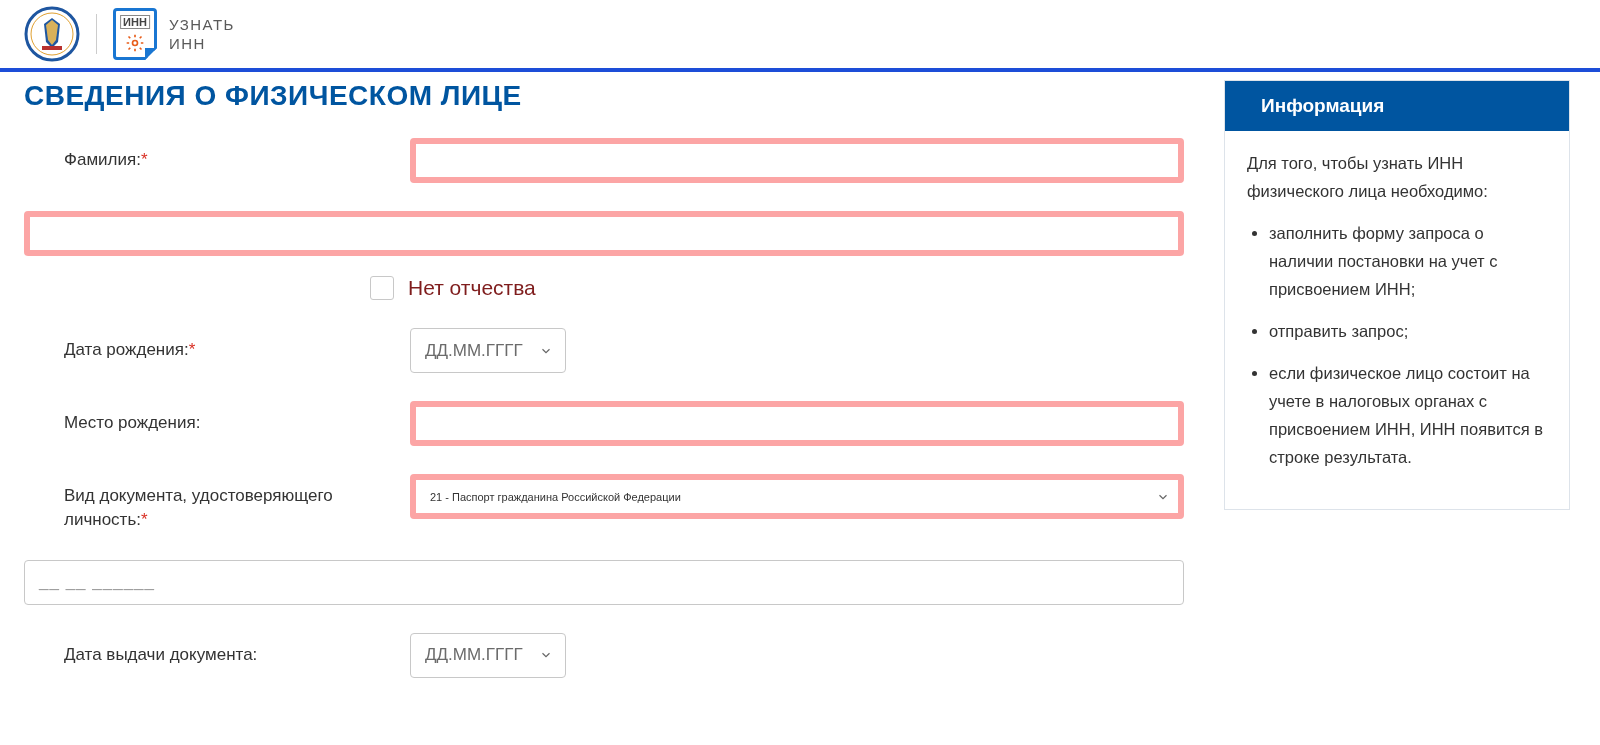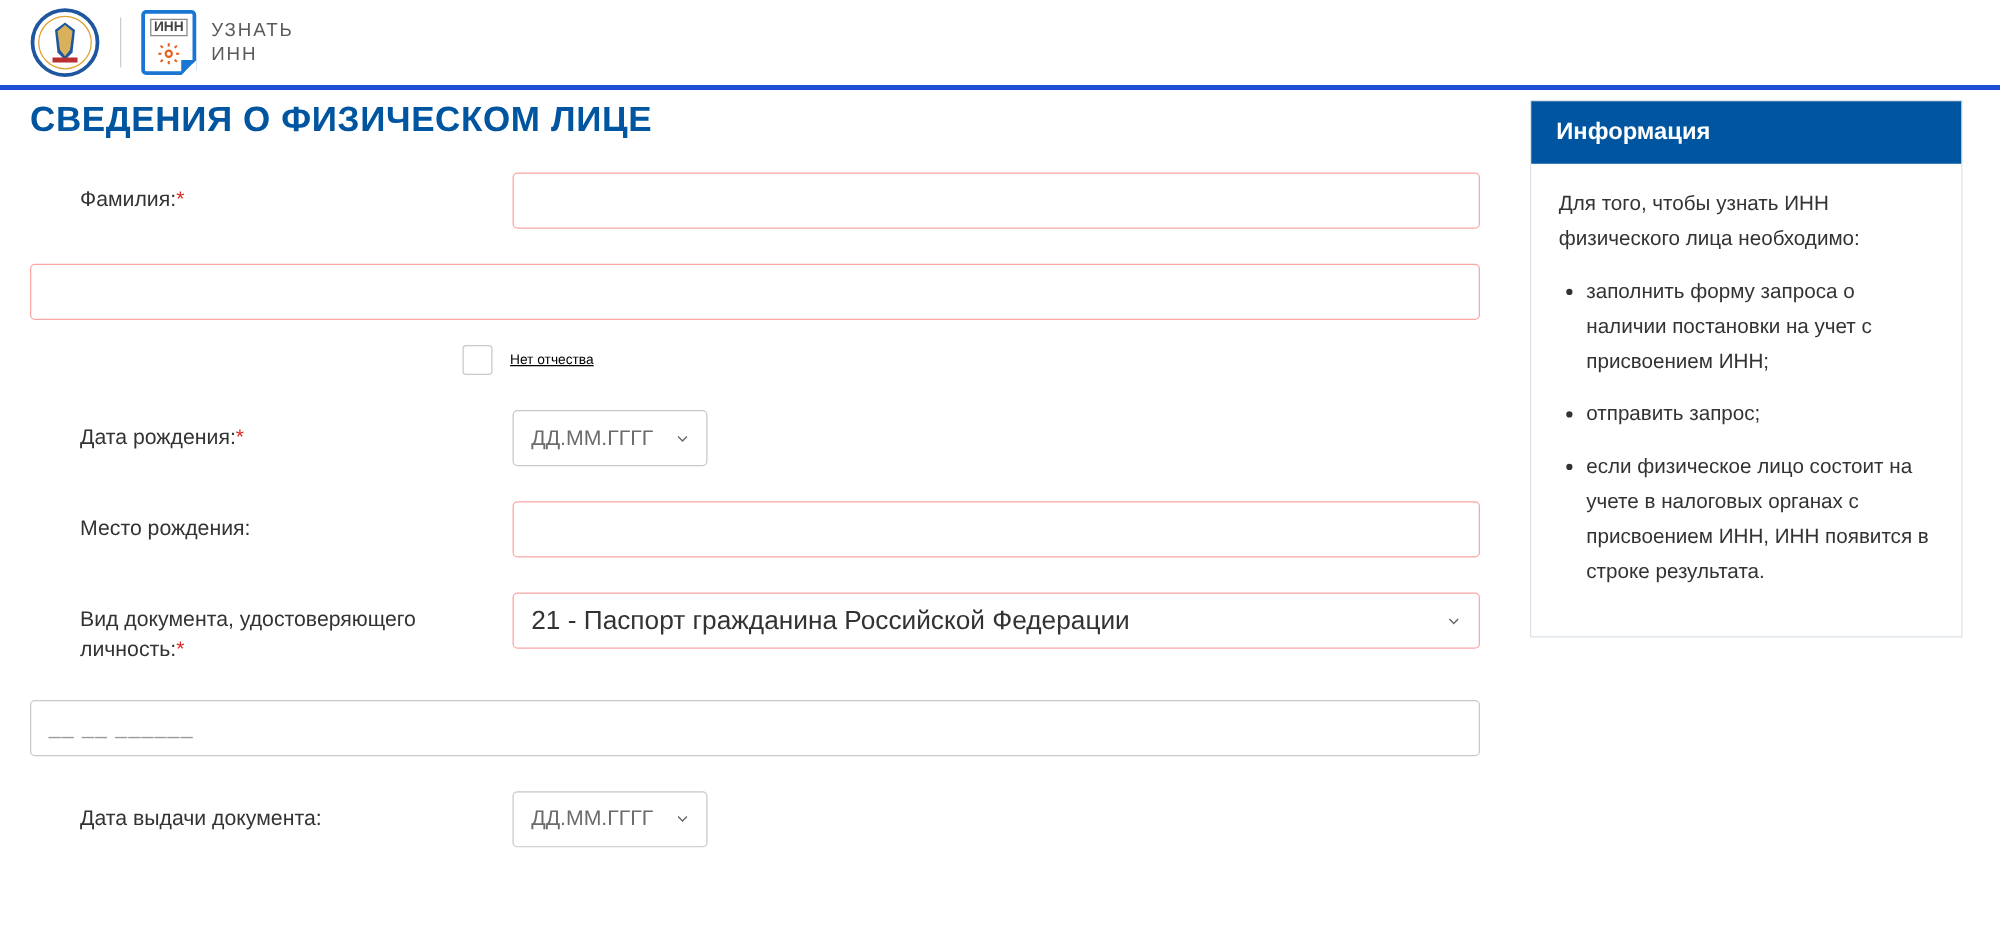--- a/index.html
+++ b/index.html
@@ -116,44 +116,44 @@
       font-size: 17px;
       padding-top: 10px;
       line-height: 1.4;
       margin-left: 40px;
     }
     .form-label .req { color: #d93025; }
     .form-control-wrap { flex: 1; }
     .text-input, .select-input {
       width: 100%;
       height: 45px;
-      border: 1px solid #fca5a5;
+      border: 6px solid #fca5a5;
       border-radius: 4px;
       padding: 0 14px;
-      font-size: 21px;
+      font-size: 11px;
       color: #333;
       background: #fff;
     }
     .checkbox-row {
       display: flex;
       align-items: center;
       gap: 14px;
       margin-top: -8px;
       margin-bottom: 28px;
       margin-left: 346px;
     }
     .checkbox {
       width: 24px;
       height: 24px;
       border: 1px solid #c8c8c8;
       border-radius: 3px;
       background: #fff;
       cursor: pointer;
     }
-    .checkbox-label { font-size: 11px; color: #000000; text-decoration: underline; }
+    .checkbox-label { font-size: 21px; color: #7f1d1d; }
     .date-wrap {
       display: inline-flex;
       align-items: center;
       height: 45px;
       border: 1px solid #c8c8c8;
       border-radius: 4px;
       padding: 0 12px 0 14px;
       gap: 16px;
       background: #fff;
     }
@@ -199,21 +199,21 @@
     .sidebar { width: 346px; flex-shrink: 0; }
     .info-box {
       background: #fff;
       border: 1px solid #dde3ea;
     }
     .info-header {
       background: #0055a0;
       color: #fff;
       font-size: 19px;
       font-weight: 600;
-      padding: 14px 20px;
+      padding: 14px 36px;
     }
     .info-body {
       padding: 18px 22px 24px;
       color: #333;
       font-size: 16.5px;
       line-height: 1.7;
     }
     .info-body p { margin-bottom: 14px; }
     .info-body ul {
       list-style: disc;

